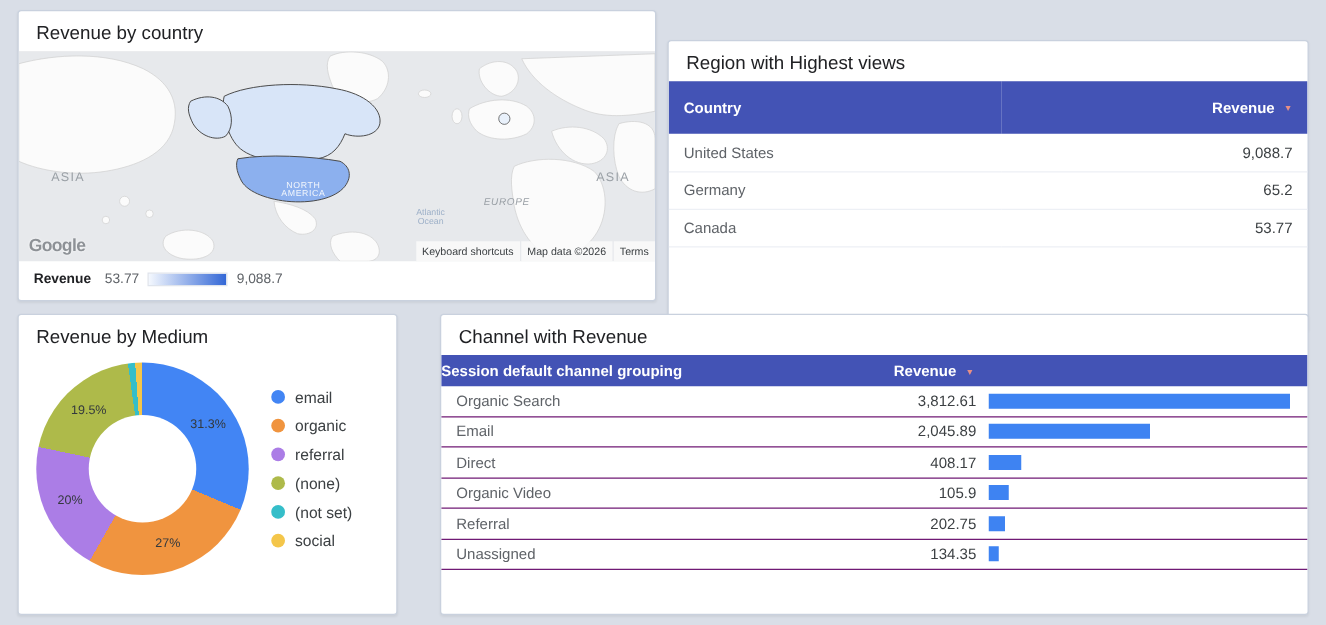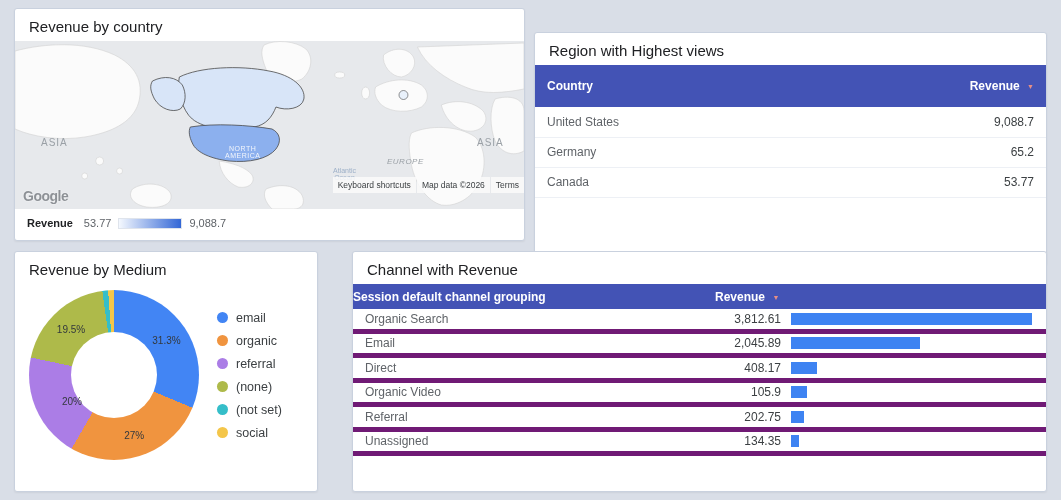--- a/index.html
+++ b/index.html
@@ -63,21 +63,21 @@
     position: absolute;
     left: 8px; bottom: 5px;
     font-size: 14px;
     font-weight: bold;
     color: #8d9196;
     letter-spacing: -0.5px;
     text-shadow: 0 0 2px #ffffff;
   }
   .map-footer {
     position: absolute;
-    right: 0; bottom: 16px;
+    right: 0; bottom: 0;
     display: flex;
     align-items: flex-start;
     gap: 1px;
     font-size: 8.5px;
     color: #3c4043;
   }
   .map-footer span {
     background: rgba(250,250,250,0.85);
     padding: 3px 5px;
     white-space: nowrap;
@@ -130,21 +130,21 @@
     align-items: center;
     height: 25px;
   }
   .ch-header .h1 { padding-left: 0; }
   .ch-header .h2 { padding-left: 14px; }
   .ch-row {
     display: grid;
     grid-template-columns: 348px 80px 1fr;
     align-items: center;
     height: 24.5px;
-    border-bottom: 5px solid #701a75;
+    border-bottom: 1px solid #701a75;
     font-size: 12px;
     color: #5f6368;
   }
   .ch-name { padding-left: 12px; }
   .ch-val { text-align: right; color: #3c4043; }
   .ch-track { margin: 0 14px 0 10px; height: 12px; position: relative; }
   .ch-bar { height: 100%; }
 </style>
 </head>
 <body>
@@ -250,21 +250,21 @@
         </tbody>
     </table>
   </section>
 
   <section class="panel" id="panel-medium">
     <h2 class="panel-title">Revenue by Medium</h2>
     <div class="medium-body">
       <div id="donut" style="background: conic-gradient(rgb(66, 133, 244) 0%, rgb(66, 133, 244) 31.3%, rgb(240, 148, 63) 31.3%, rgb(240, 148, 63) 58.3%, rgb(171, 125, 230) 58.3%, rgb(171, 125, 230) 78.3%, rgb(174, 186, 74) 78.3%, rgb(174, 186, 74) 97.8%, rgb(53, 190, 201) 97.8%, rgb(53, 190, 201) 98.9%, rgb(244, 198, 74) 98.9%, rgb(244, 198, 74) 100%);">
           <span class="donut-label" style="left: 137.438px; top: 50.0814px;">31.3%</span>
           <span class="donut-label" style="left: 105.219px; top: 144.667px;">27%</span>
-          <span class="donut-label" style="left: 43px; top: 110.745px;">20%</span>
+          <span class="donut-label" style="left: 27px; top: 110.745px;">20%</span>
           <span class="donut-label" style="left: 42.018px; top: 38.9397px;">19.5%</span>
         </div>
       <div id="medium-legend">
           <div class="legend-item">
             <span class="legend-dot" style="background: rgb(66, 133, 244);"></span>
             <span class="legend-label">email</span>
           </div>
           <div class="legend-item">
             <span class="legend-dot" style="background: rgb(240, 148, 63);"></span>
             <span class="legend-label">organic</span>

